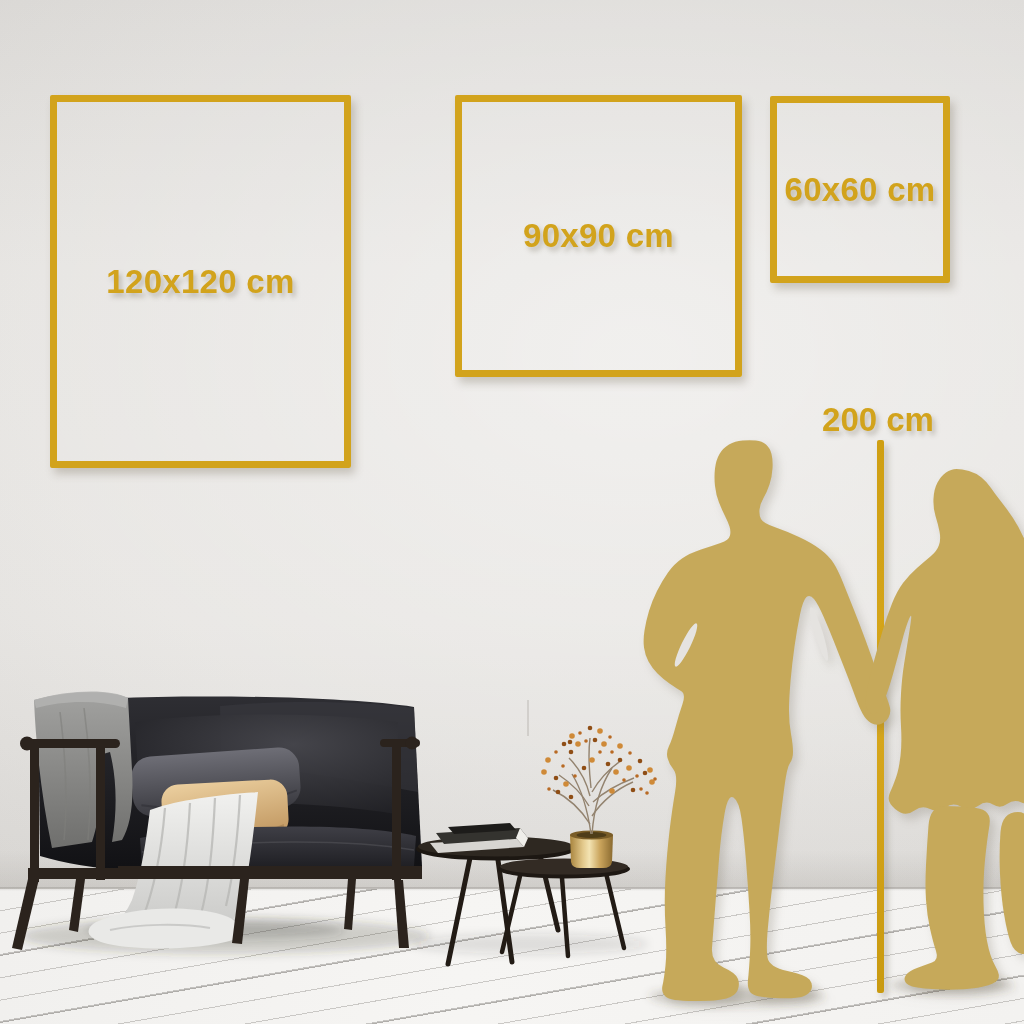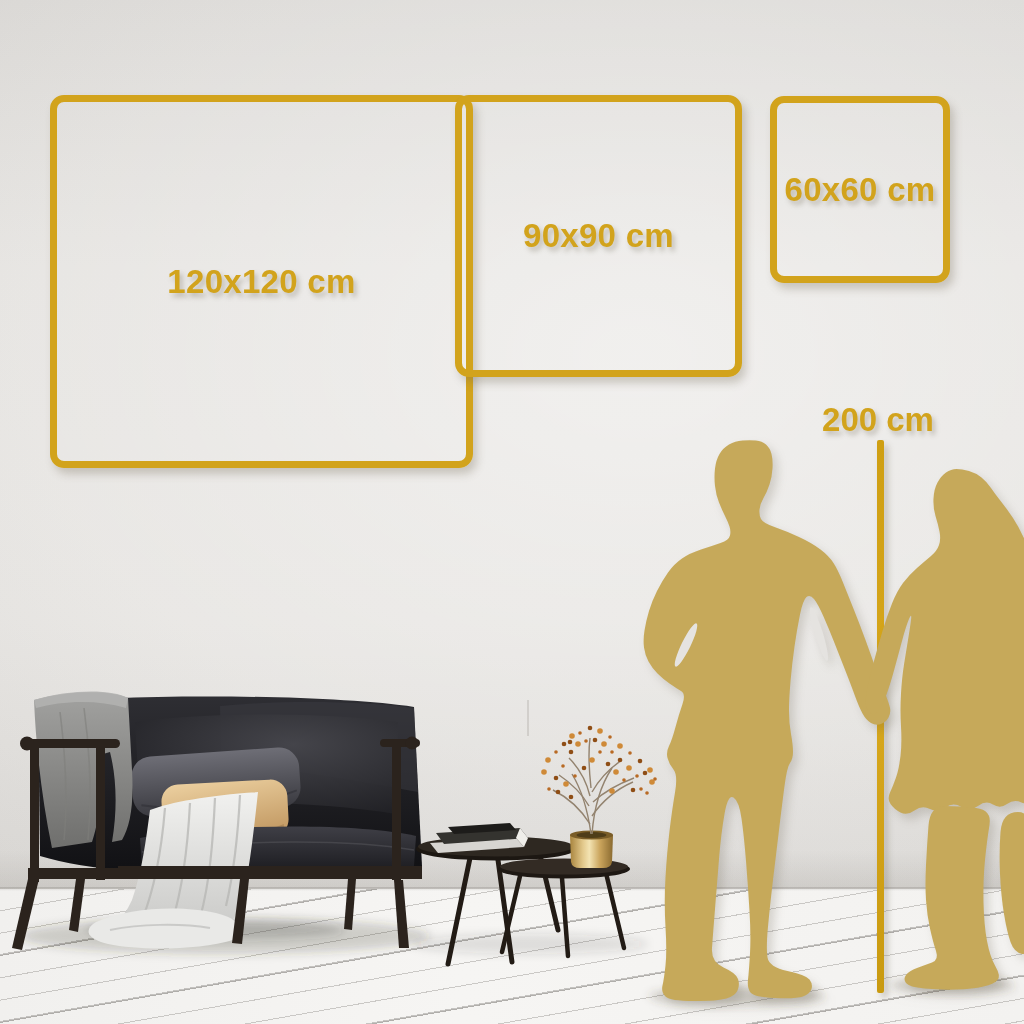--- a/index.html
+++ b/index.html
@@ -20,24 +20,24 @@
   .floor{position:absolute;left:0;top:889px;width:1024px;height:135px;
     background:
       repeating-linear-gradient(170deg, rgba(150,147,143,0) 0px, rgba(150,147,143,0) 21px, rgba(150,147,143,0.45) 21px, rgba(150,147,143,0.45) 22px),
       repeating-linear-gradient(170deg, rgba(120,117,113,0) 0px, rgba(120,117,113,0) 64px, rgba(120,117,113,0.38) 64px, rgba(120,117,113,0.38) 66px),
       linear-gradient(90deg,#f1f0ee 0%, #f6f5f3 45%, #f3f2f0 100%);
   }
   .floorline{position:absolute;left:0;top:887px;width:1024px;height:4px;
     background:linear-gradient(to bottom, rgba(90,86,80,0.22), rgba(90,86,80,0));}
 
   
-  .size-square{position:absolute;box-sizing:border-box;border:7px solid var(--gold);border-radius:14px;
+  .size-square{position:absolute;box-sizing:border-box;border:7px solid var(--gold);border-radius:2px;
     display:flex;align-items:center;justify-content:center;
     box-shadow:4px 6px 9px rgba(112,103,84,0.30);}
-  .sq1{left:50px;top:95px;width:423px;height:373px;}
+  .sq1{left:50px;top:95px;width:301px;height:373px;}
   .sq2{left:455px;top:95px;width:287px;height:282px;}
   .sq3{left:770px;top:96px;width:180px;height:187px;}
   .size-label{color:var(--gold);font-weight:bold;font-size:33px;letter-spacing:0.3px;
     text-shadow:3px 4px 5px rgba(112,103,84,0.35);white-space:nowrap;}
 
   
   .height-label{position:absolute;left:818px;top:401px;width:120px;text-align:center;
     color:var(--gold);font-weight:bold;font-size:33px;text-shadow:3px 4px 5px rgba(112,103,84,0.35);white-space:nowrap;}
   .vline{position:absolute;left:877px;top:440px;width:7px;height:553px;border-radius:2px;
     background:linear-gradient(180deg,#cf9f12 0%, #d7a71c 50%, #c99a10 100%);

